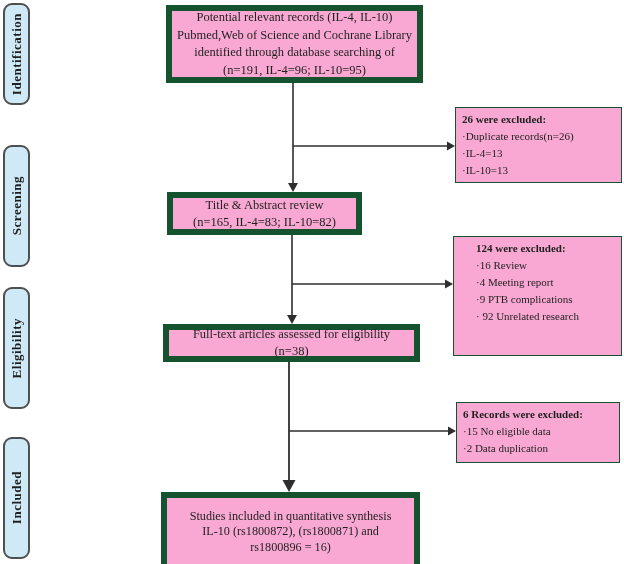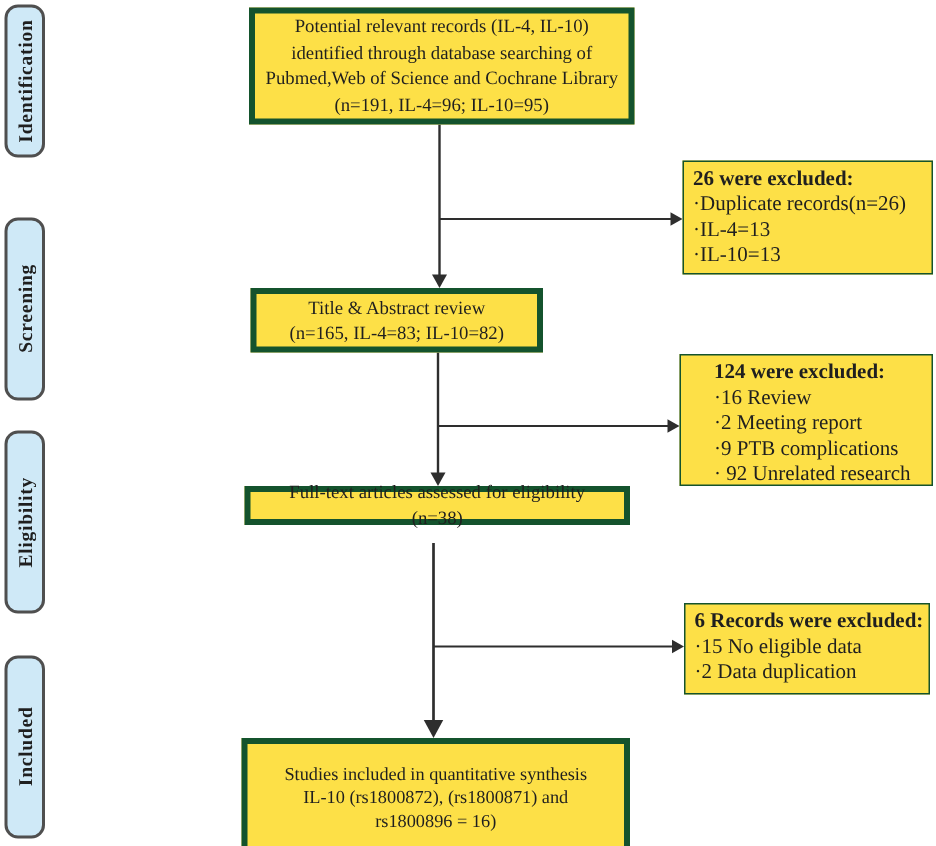--- a/index.html
+++ b/index.html
@@ -24,36 +24,36 @@
   .vtext{
     writing-mode:vertical-rl;
     transform:rotate(180deg);
     font-weight:bold;
     font-size:13px;
     letter-spacing:0.5px;
     white-space:nowrap;
   }
   .box{
     position:absolute;
-    background:#fde047;
-    border:4px solid #14532d;
+    background:#f9a8d4;
+    border:6px solid #14532d;
     box-sizing:border-box;
     z-index:1;
   }
   .main{
     display:flex;flex-direction:column;
     align-items:center;justify-content:center;
     text-align:center;
     font-size:12.5px;
   }
   .main .line{line-height:17px;white-space:nowrap;}
   .excl{
     border-width:1.5px;
     padding:3px 5px 2px 6px;
-    font-size:14px;
+    font-size:11px;
     text-align:left;
   }
   .excl .title{font-weight:bold;line-height:17px;white-space:nowrap;}
   .excl .item{line-height:17px;white-space:nowrap;}
   #b4 .line{line-height:15.5px;font-size:12.2px;}
   #b1 .line{line-height:17.5px;}
 </style>
 </head>
 <body>
 
@@ -88,52 +88,52 @@
   </div>
   <div class="stage" style="top:287px;height:122px;">
     <span class="vtext">Eligibility</span>
   </div>
   <div class="stage" style="top:437px;height:122px;">
     <span class="vtext">Included</span>
   </div>
 
   <div id="b1" class="box main" style="left:166px;top:5px;width:257px;height:78px;">
     <div class="line">Potential relevant records (IL-4, IL-10)</div>
+    <div class="line">Pubmed,Web of Science and Cochrane Library</div>
     <div class="line">identified through database searching of</div>
-    <div class="line">Pubmed,Web of Science and Cochrane Library</div>
     <div class="line">(n=191, IL-4=96; IL-10=95)</div>
   </div>
 
   <div id="b2" class="box main" style="left:167px;top:192px;width:195px;height:43px;">
     <div class="line">Title &amp; Abstract review</div>
     <div class="line">(n=165, IL-4=83; IL-10=82)</div>
   </div>
 
-  <div id="b3" class="box main" style="left:163px;top:324px;width:257px;height:26px;">
+  <div id="b3" class="box main" style="left:163px;top:324px;width:257px;height:38px;">
     <div class="line">Full-text articles assessed for eligibility</div>
     <div class="line">(n=38)</div>
   </div>
 
   <div id="b4" class="box main" style="left:161px;top:492px;width:259px;height:80px;">
     <div class="line">Studies included in quantitative synthesis</div>
     <div class="line">IL-10 (rs1800872), (rs1800871) and</div>
     <div class="line">rs1800896 = 16)</div>
   </div>
 
   <div class="box excl" style="left:455px;top:107px;width:167px;height:76px;">
     <div class="title">26 were excluded:</div>
     <div class="item">·Duplicate records(n=26)</div>
     <div class="item">·IL-4=13</div>
     <div class="item">·IL-10=13</div>
   </div>
 
-  <div class="box excl" style="left:453px;top:236px;width:169px;height:88px;padding-left:22px;">
+  <div class="box excl" style="left:453px;top:236px;width:169px;height:120px;padding-left:22px;">
     <div class="title">124 were excluded:</div>
     <div class="item">·16 Review</div>
-    <div class="item">·2 Meeting report</div>
+    <div class="item">·4 Meeting report</div>
     <div class="item">·9 PTB complications</div>
     <div class="item">· 92 Unrelated research</div>
   </div>
 
   <div class="box excl" style="left:456px;top:402px;width:164px;height:61px;">
     <div class="title">6 Records were excluded:</div>
     <div class="item">·15 No eligible data</div>
     <div class="item">·2 Data duplication</div>
   </div>
 

